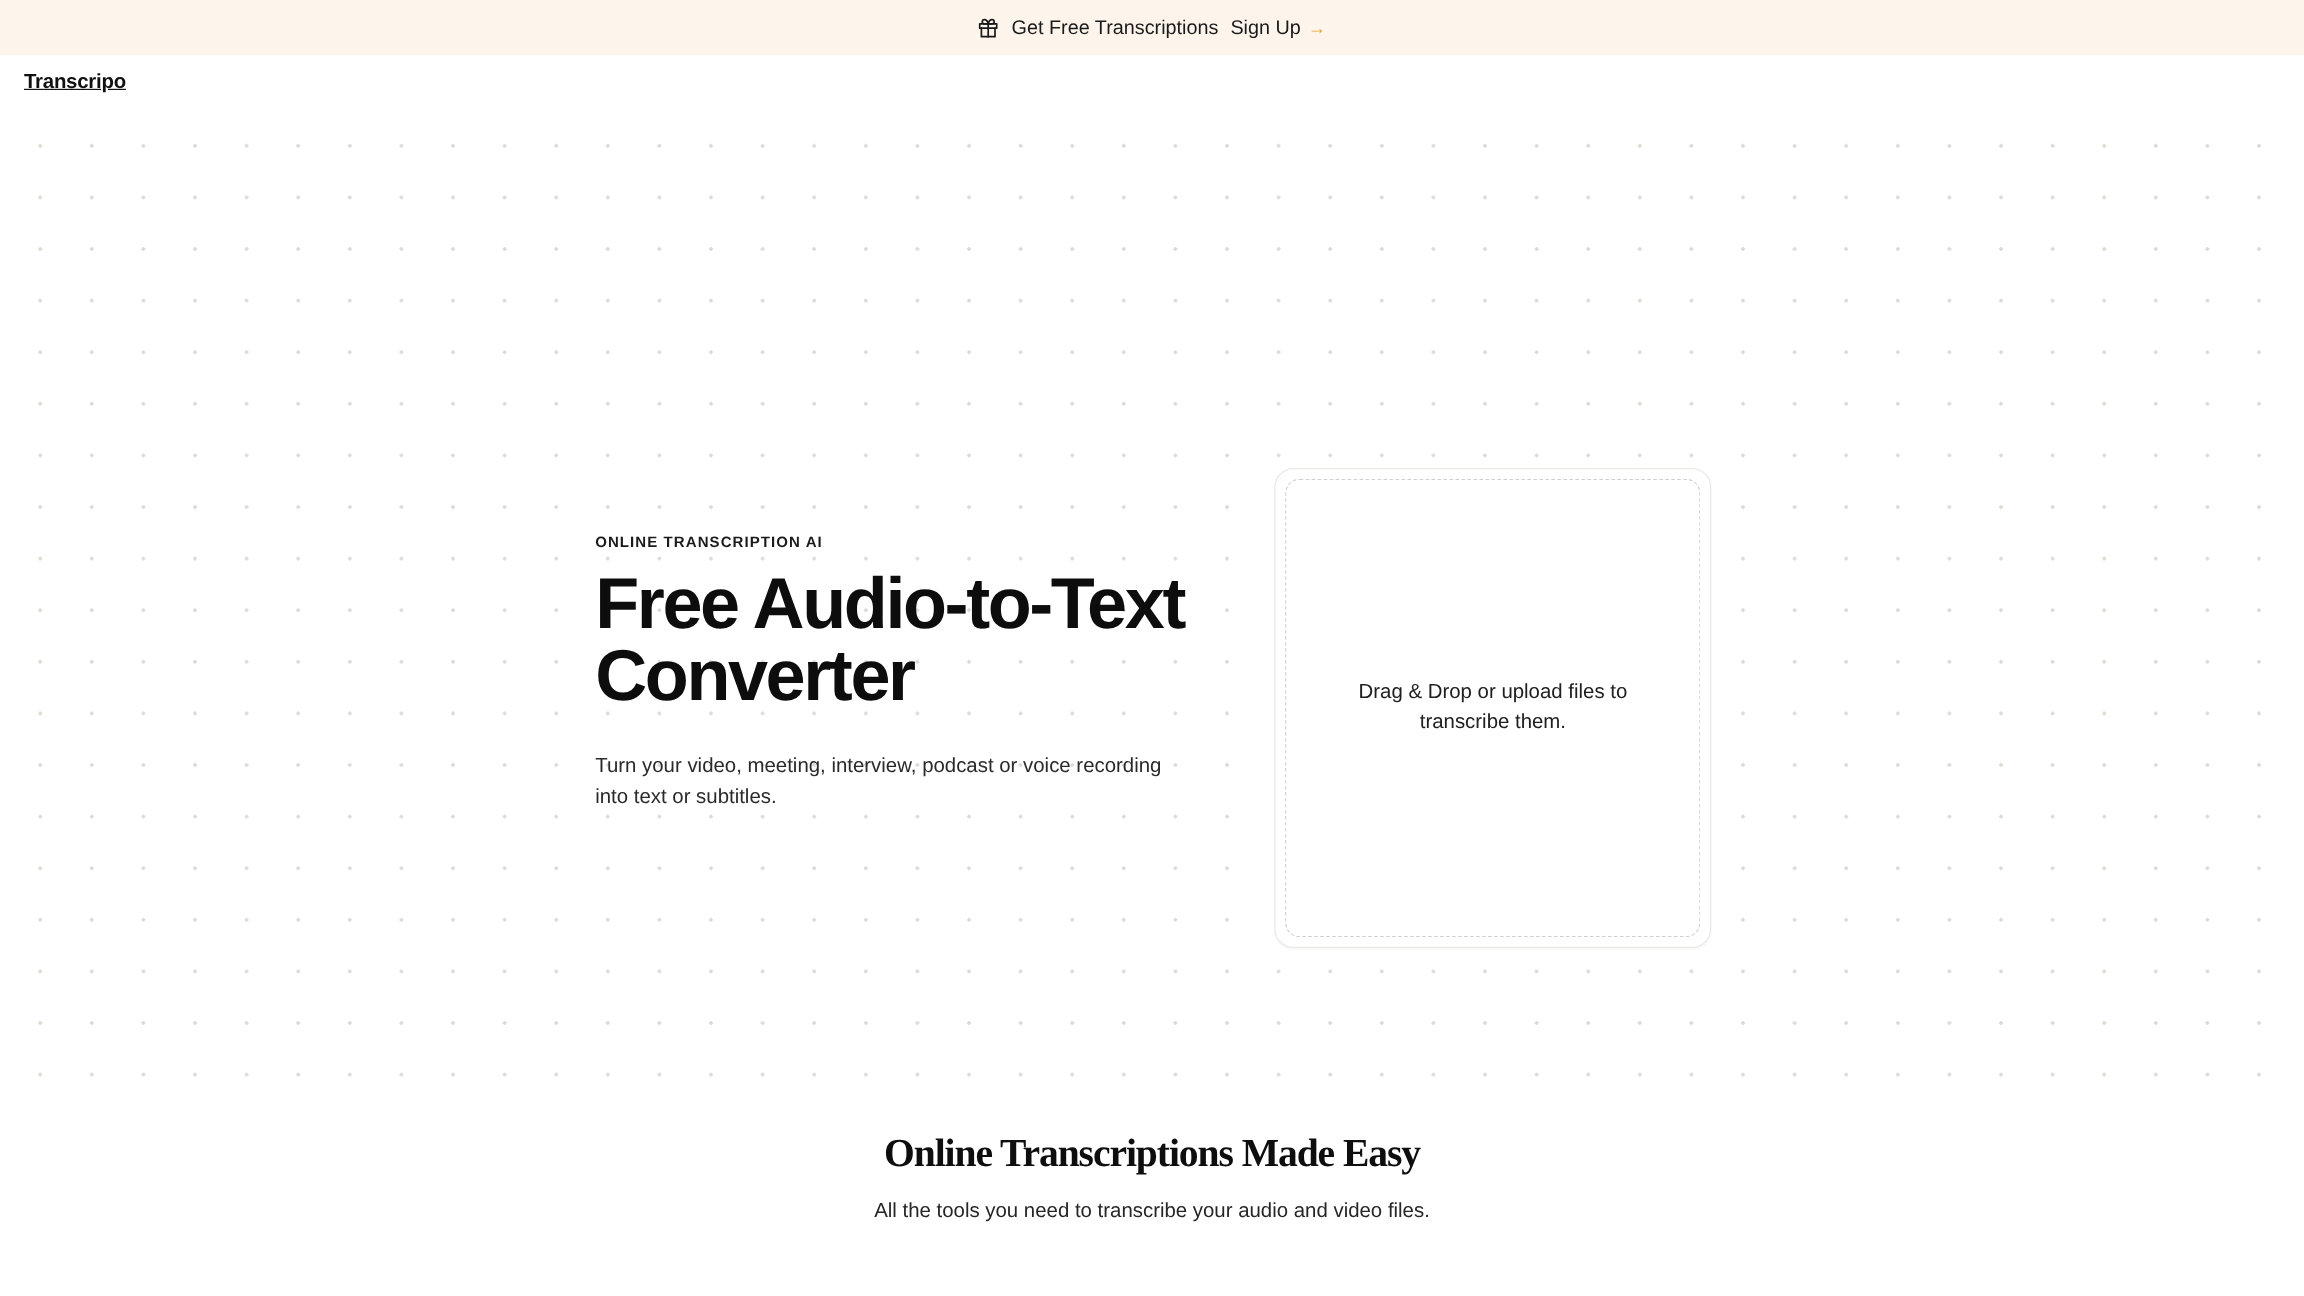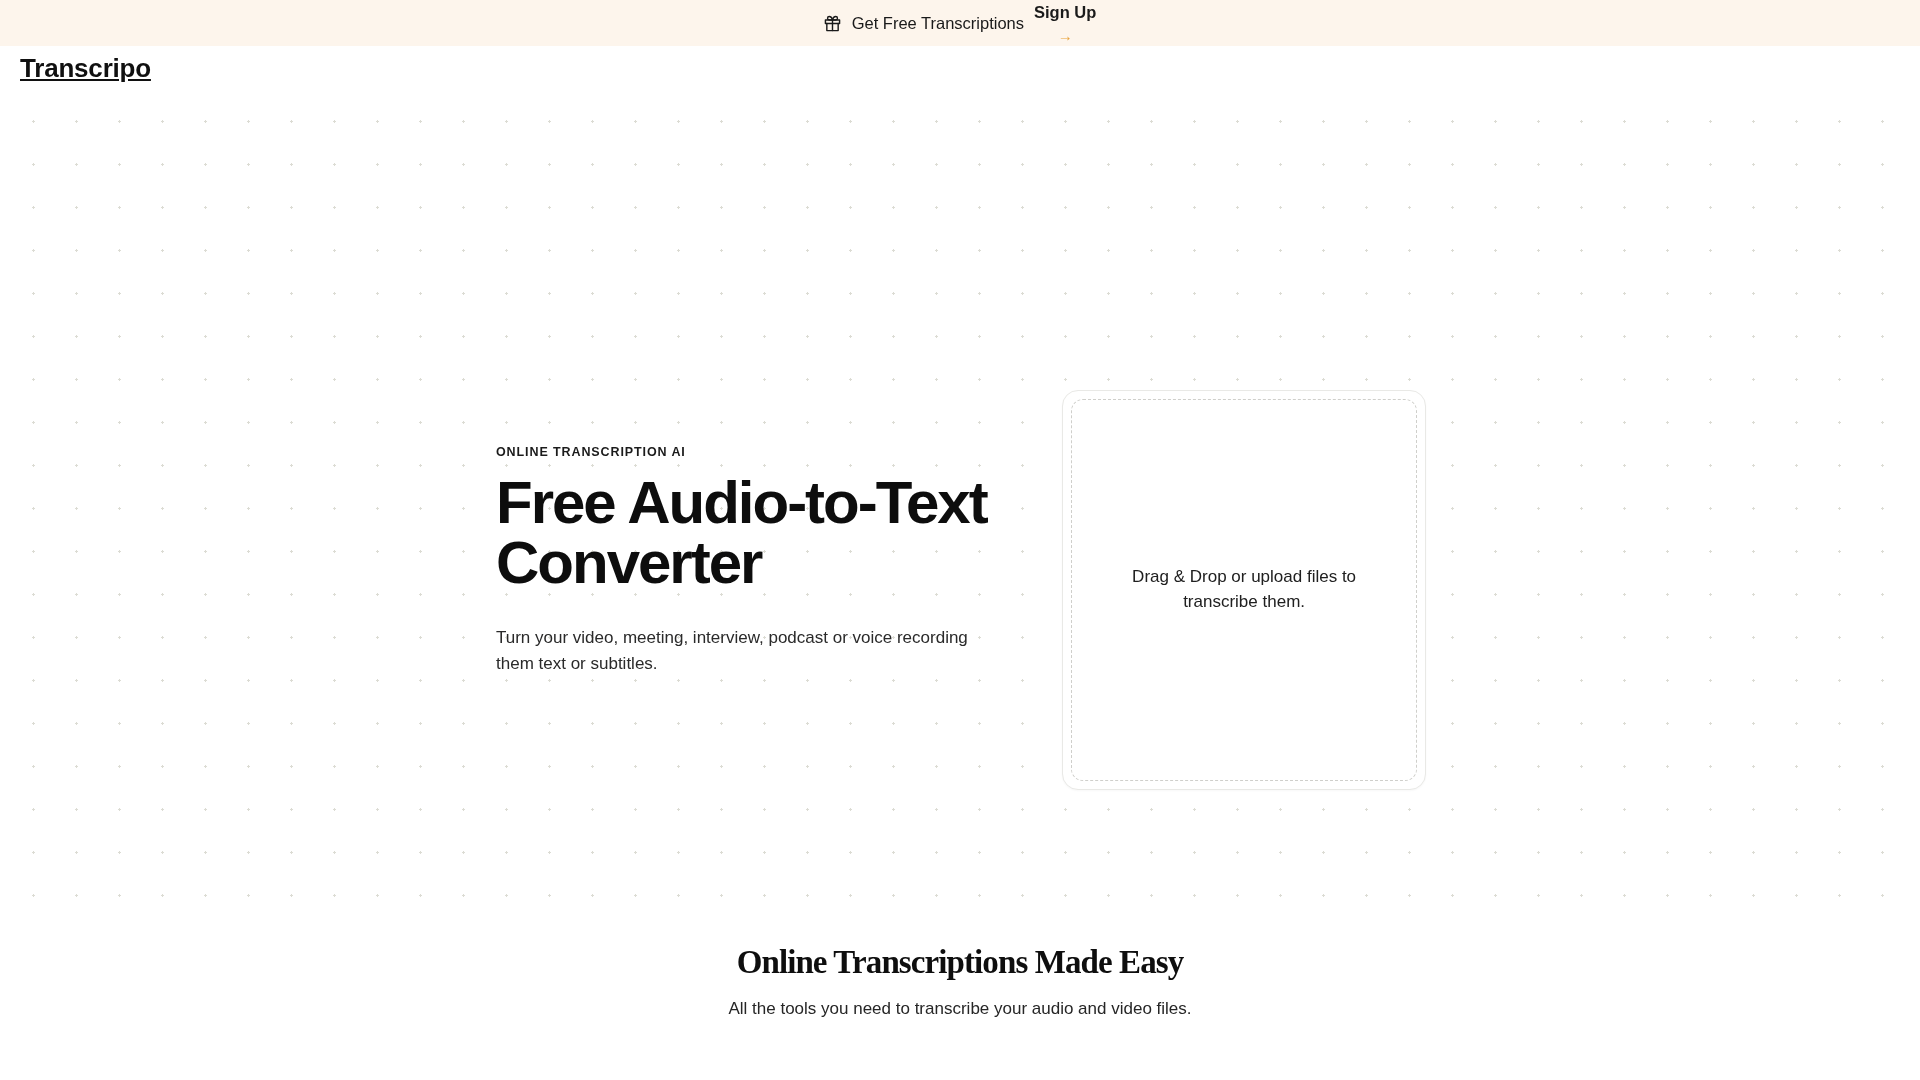--- a/index.html
+++ b/index.html
@@ -26,41 +26,40 @@
   .promo-banner .gift-icon {
     display: inline-flex;
     align-items: center;
     justify-content: center;
     width: 18px;
     height: 18px;
     color: #1a1a1a;
   }
   .promo-text { font-weight: 400; }
   .promo-cta {
-    font-weight: 700;
+    font-weight: 400;
     color: #1a1a1a;
     text-decoration: none;
     display: inline-flex;
     align-items: center;
     gap: 6px;
-    flex-direction: column;
   }
   .promo-cta .arrow { color: #e8a33d; font-size: 15px; line-height: 1; }
 
   
   .site-header {
     height: 44px;
     padding: 0 20px;
     display: flex;
     align-items: center;
     position: relative;
     z-index: 5;
   }
   .brand {
-    font-size: 26px;
+    font-size: 17px;
     font-weight: 700;
     letter-spacing: -0.2px;
     color: #101010;
   }
 
   
   .hero {
     position: relative;
     height: 830px;
     background-color: #ffffff;
@@ -167,21 +166,21 @@
 
 <header class="site-header">
   <a class="brand" href="#">Transcripo</a>
 </header>
 
 <section class="hero">
   <div class="hero-inner">
     <div class="hero-copy">
       <div class="eyebrow">ONLINE TRANSCRIPTION AI</div>
       <h1 class="hero-title">Free Audio-to-Text Converter</h1>
-      <p class="hero-sub">Turn your video, meeting, interview, podcast or voice recording them text or subtitles.</p>
+      <p class="hero-sub">Turn your video, meeting, interview, podcast or voice recording into text or subtitles.</p>
     </div>
 
     <div class="upload-card">
       <div class="dropzone">
         <div class="dropzone-text">Drag &amp; Drop or upload files to transcribe them.</div>
       </div>
     </div>
   </div>
 </section>
 

